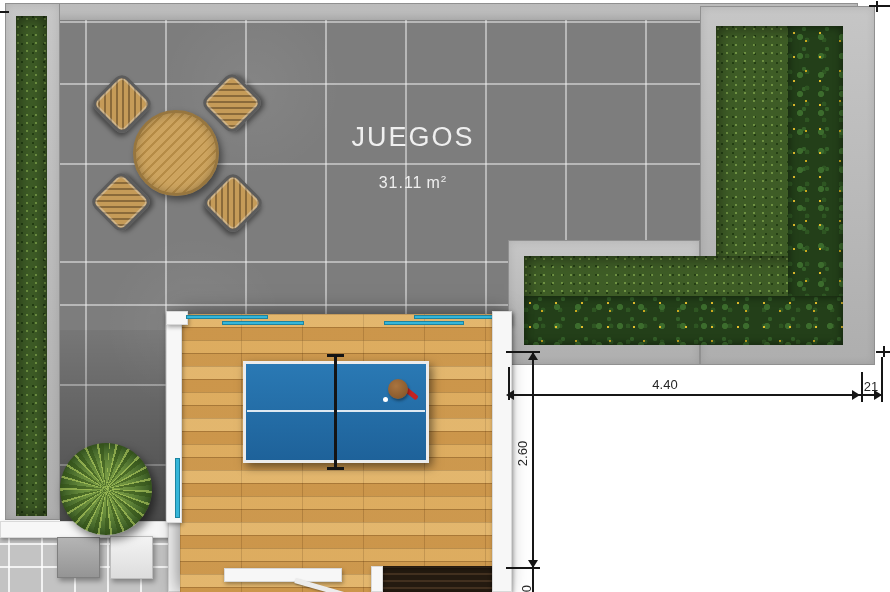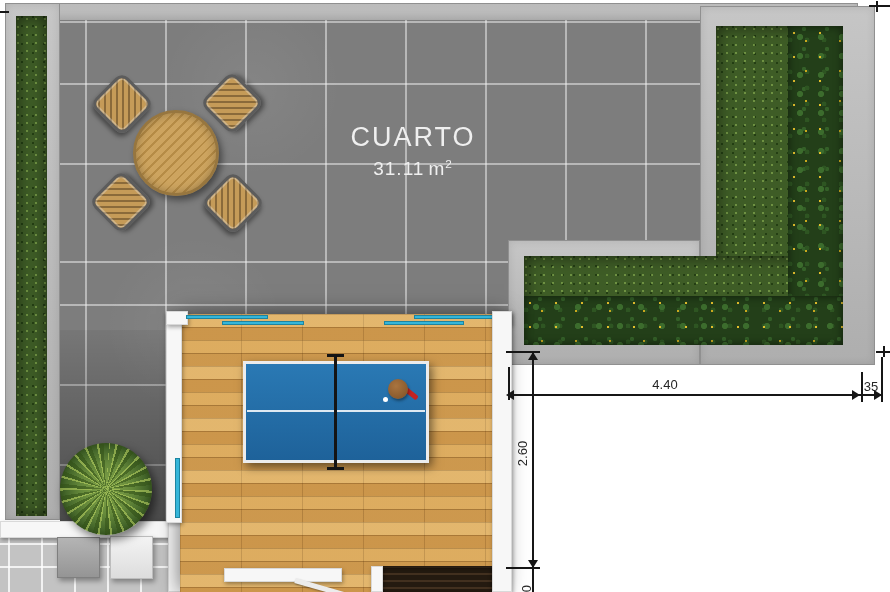--- a/index.html
+++ b/index.html
@@ -141,37 +141,37 @@
   <div class="fern" style="left:60px;top:443px;"></div>
 
   <div class="dline" style="left:508px;top:367px;width:2px;height:33px;"></div>
   <div class="dline" style="left:861px;top:372px;width:2px;height:30px;"></div>
   <div class="dline" style="left:881px;top:357px;width:2px;height:45px;"></div>
   <div class="dline" style="left:508px;top:394px;width:375px;height:2px;"></div>
   <div class="arr arr-l" style="left:506px;top:390px;"></div>
   <div class="arr arr-r" style="left:852px;top:390px;"></div>
   <div class="arr arr-r" style="left:874px;top:390px;"></div>
   <div class="dimtext" style="left:605px;top:377px;width:120px;">4.40</div>
-  <div class="dimtext" style="left:859px;top:379px;width:24px;">35</div>
+  <div class="dimtext" style="left:859px;top:379px;width:24px;">21</div>
 
   <div class="dline" style="left:532px;top:352px;width:2px;height:240px;"></div>
   <div class="dline" style="left:506px;top:351px;width:34px;height:2px;"></div>
   <div class="dline" style="left:506px;top:567px;width:34px;height:2px;"></div>
   <div class="arr arr-u" style="left:528px;top:352px;"></div>
   <div class="arr arr-d" style="left:528px;top:560px;"></div>
   <div class="dimtext" style="left:500px;top:446px;width:44px;transform:rotate(-90deg);">2.60</div>
   <div class="dimtext" style="left:519px;top:581px;width:14px;transform:rotate(-90deg);">0</div>
 
   <div class="dline" style="left:0;top:11px;width:9px;height:2px;"></div>
   <div class="dline" style="left:869px;top:5px;width:21px;height:2px;"></div>
   <div class="dline" style="left:876px;top:1px;width:2px;height:11px;"></div>
   <div class="dline" style="left:876px;top:351px;width:14px;height:2px;"></div>
   <div class="dline" style="left:883px;top:346px;width:2px;height:11px;"></div>
 
   <div class="roomlabel" style="left:303px;top:122px;width:220px;color:#efefef;">
-    <div style="position:static;font-size:27px;letter-spacing:2px;">CUARTO</div>
-    <div style="position:static;font-size:19px;margin-top:4px;text-align:center;">
+    <div style="position:static;font-size:27px;letter-spacing:2px;">JUEGOS</div>
+    <div style="position:static;font-size:16px;margin-top:20px;text-align:center;">
       <span style="position:static;">31.11</span><span class="unit" style="position:static;">m</span><sup style="position:static;">2</sup>
     </div>
   </div>
 
 
 </div>
 
 </body></html>

